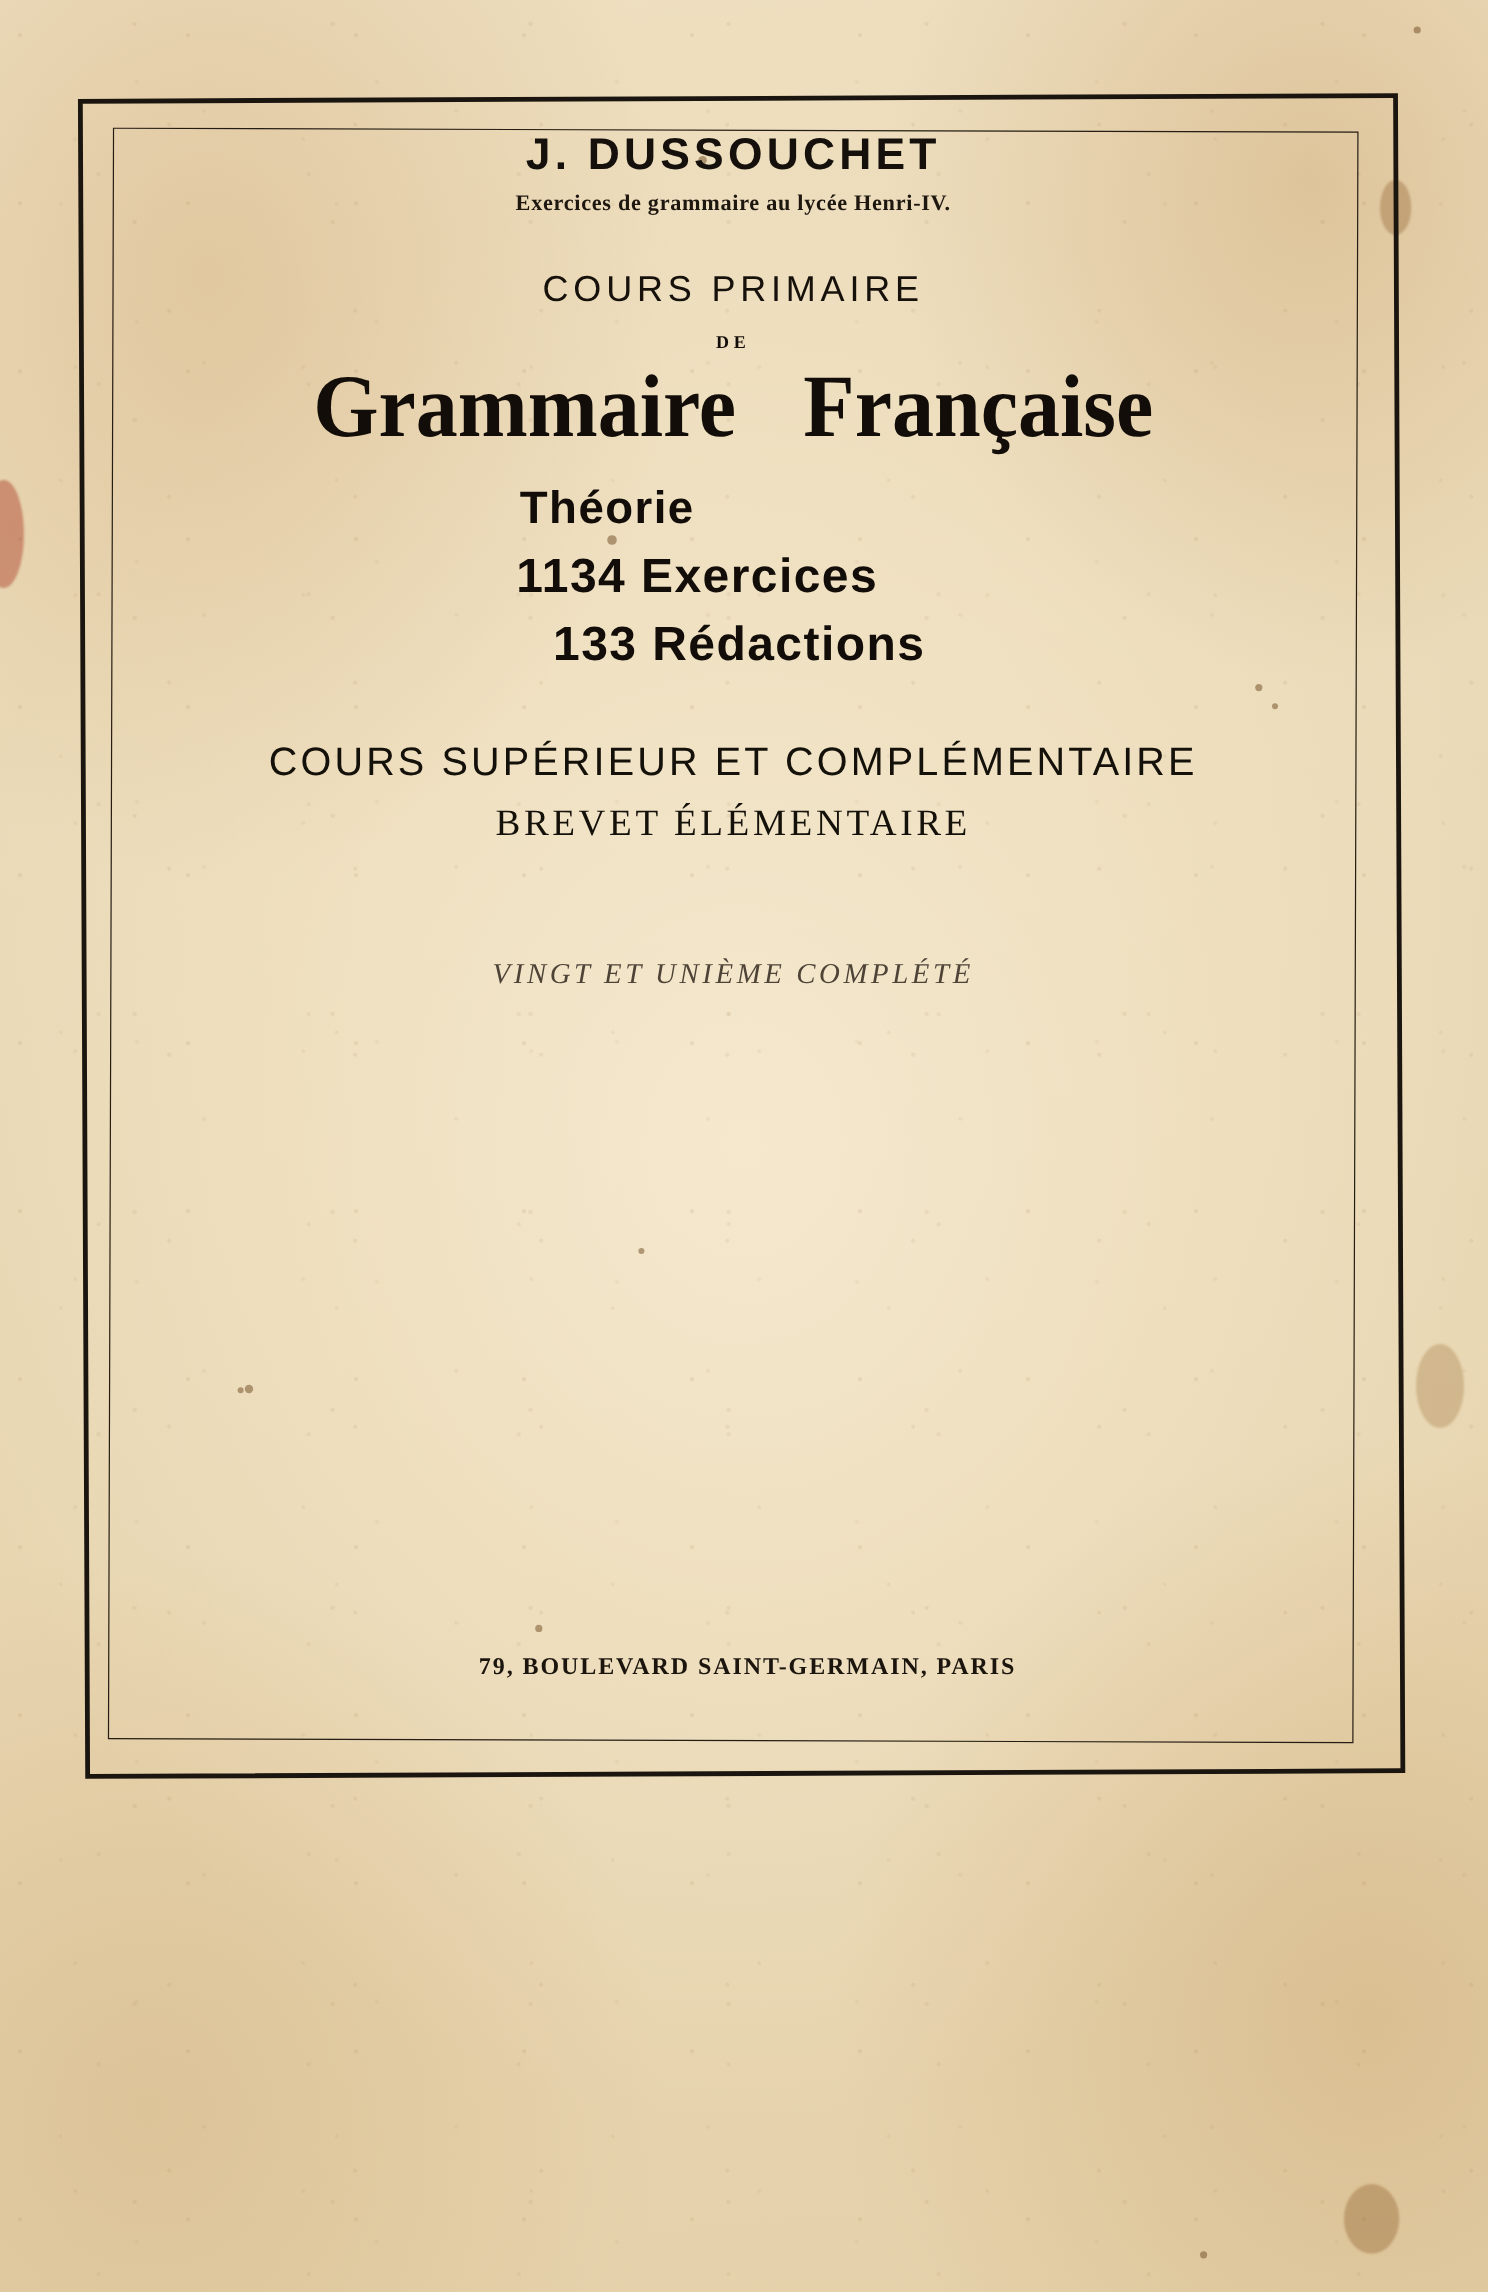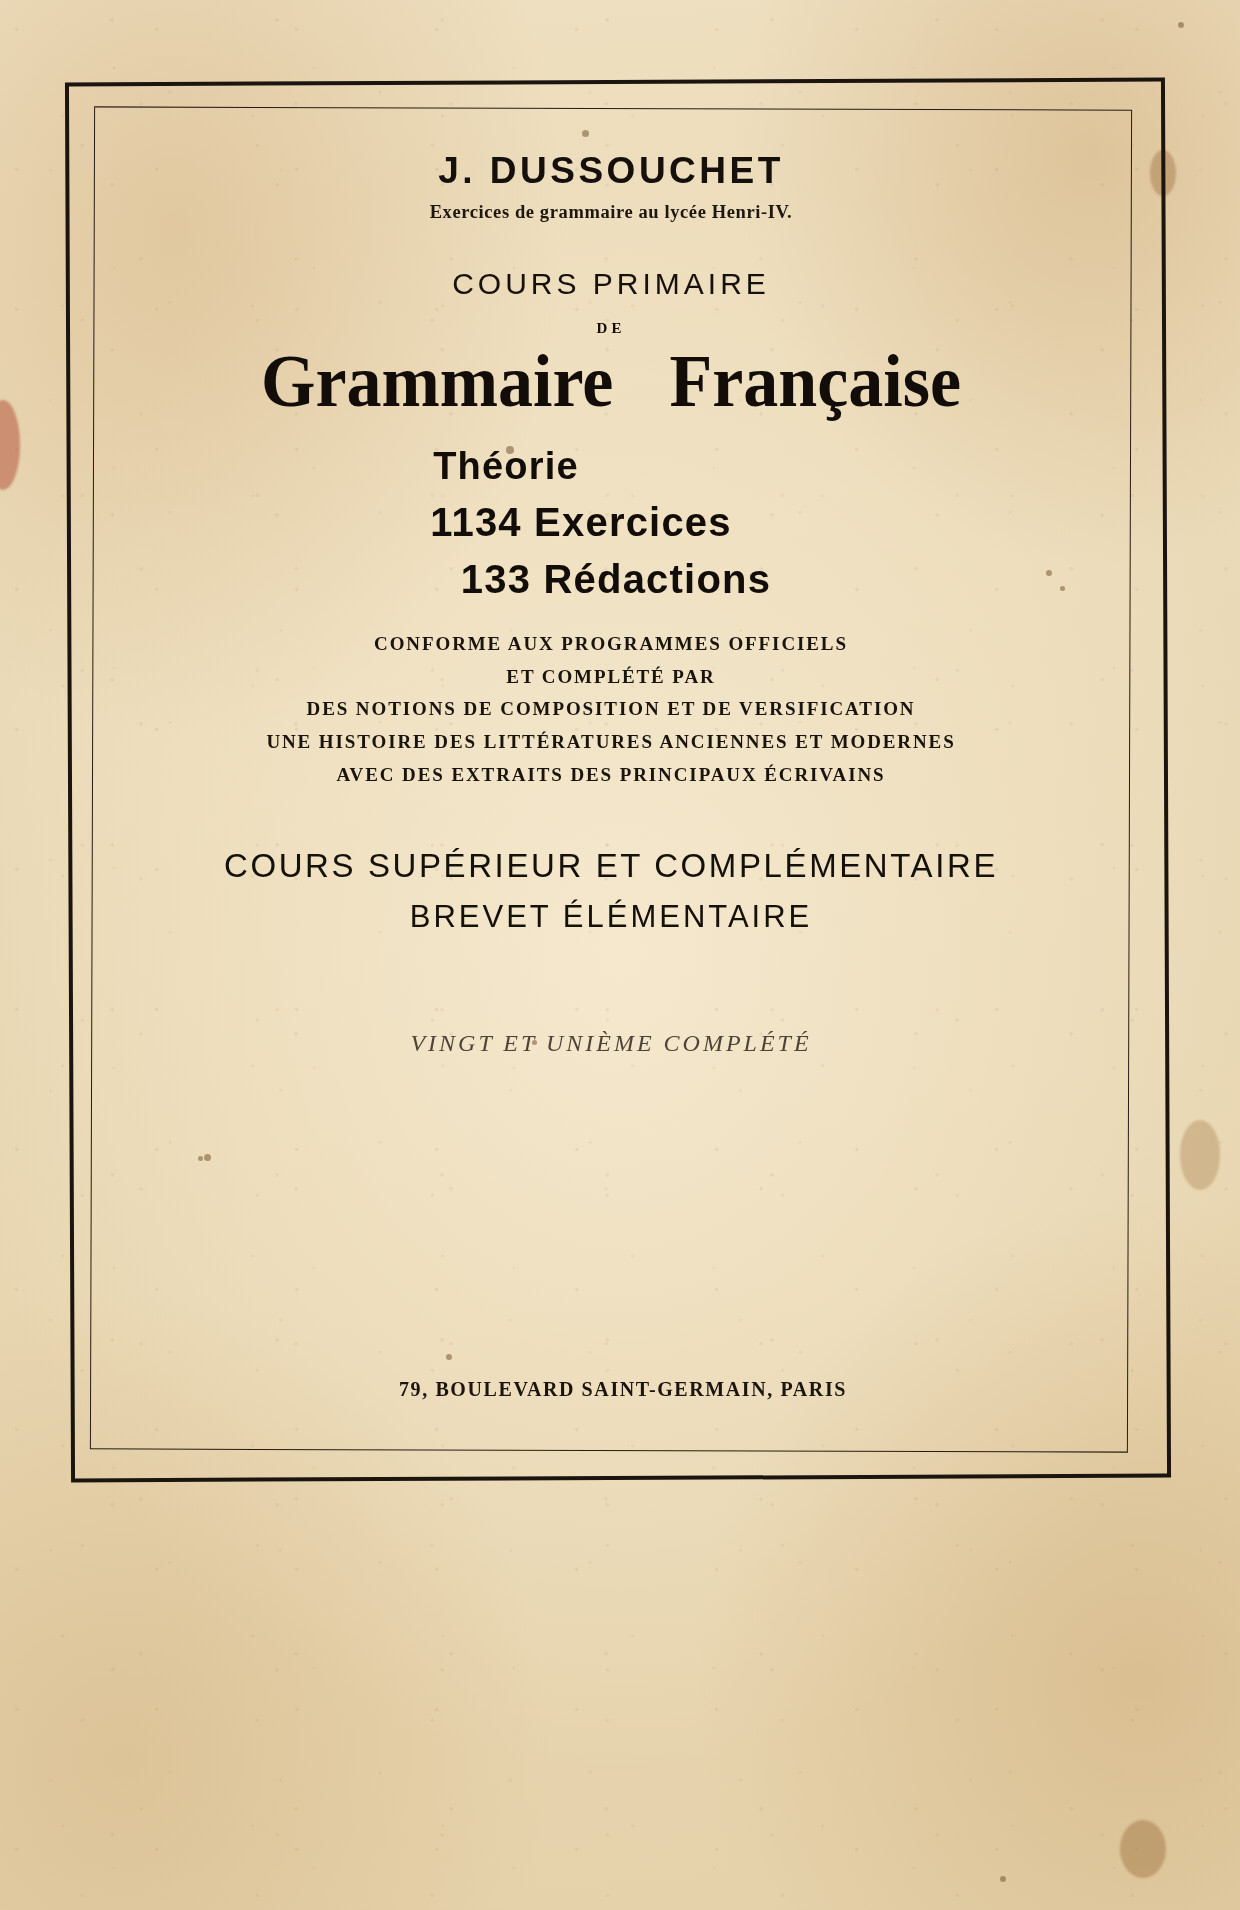--- a/index.html
+++ b/index.html
@@ -78,21 +78,20 @@
   
   .content {
     position: absolute;
     left: 92px; top: 108px;
     width: 1038px; height: 1343px;
     text-align: center;
     color: #120d08;
   }
 
   .author {
-    margin-top: 42px;
     font-family: "Liberation Sans", sans-serif;
     font-weight: bold;
     font-size: 37px;
     letter-spacing: 3.5px;
     color: #15100b;
   }
   .author-sub {
     margin-top: 10px;
     font-family: "Liberation Serif", serif;
     font-weight: bold;
@@ -165,21 +164,21 @@
 
   .cours-sup {
     margin-top: 56px;
     font-family: "Liberation Sans", sans-serif;
     font-size: 33px;
     letter-spacing: 2.6px;
     color: #14100a;
   }
   .brevet {
     margin-top: 14px;
-    font-family: Liberation Sans, sans-serif;
+    font-family: Liberation Serif, serif;
     font-size: 31px;
     letter-spacing: 3px;
     color: #14100a;
   }
 
   .edition {
     margin-top: 95px;
     font-family: "Liberation Serif", serif;
     font-style: italic;
     font-size: 24px;
@@ -244,27 +243,20 @@
     <div class="de">DE</div>
 
     <div class="title-main">
       <span class="w1">Grammaire</span><span class="w2">Française</span>
     </div>
 
     <div class="theorie">Théorie</div>
     <div class="exercices">1134 Exercices</div>
     <div class="redactions">133 Rédactions</div>
 
-    <div class="subtitle-block">
-      <div>CONFORME AUX PROGRAMMES OFFICIELS</div>
-      <div>ET COMPLÉTÉ PAR</div>
-      <div>DES NOTIONS DE COMPOSITION ET DE VERSIFICATION</div>
-      <div>UNE HISTOIRE DES LITTÉRATURES ANCIENNES ET MODERNES</div>
-      <div>AVEC DES EXTRAITS DES PRINCIPAUX ÉCRIVAINS</div>
-    </div>
 
     <div class="cours-sup">COURS SUPÉRIEUR ET COMPLÉMENTAIRE</div>
     <div class="brevet">BREVET ÉLÉMENTAIRE</div>
 
     <div class="edition">VINGT ET UNIÈME COMPLÉTÉ</div>
 
     <div class="address">79, BOULEVARD SAINT-GERMAIN, PARIS</div>
 
   </div>
 </div>

